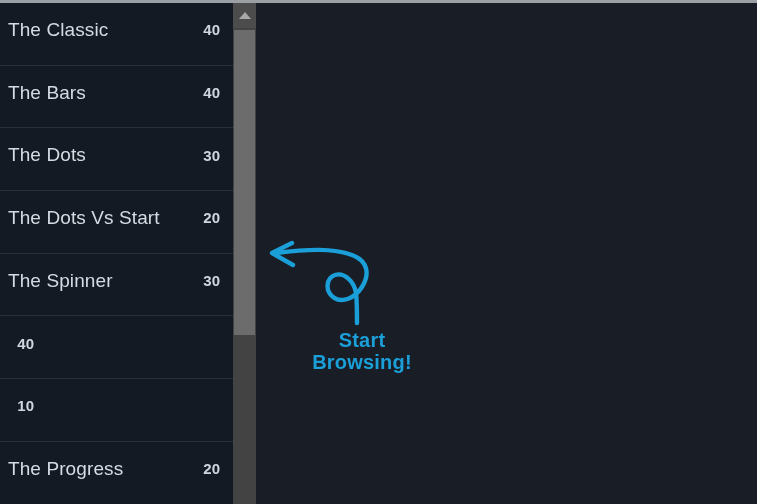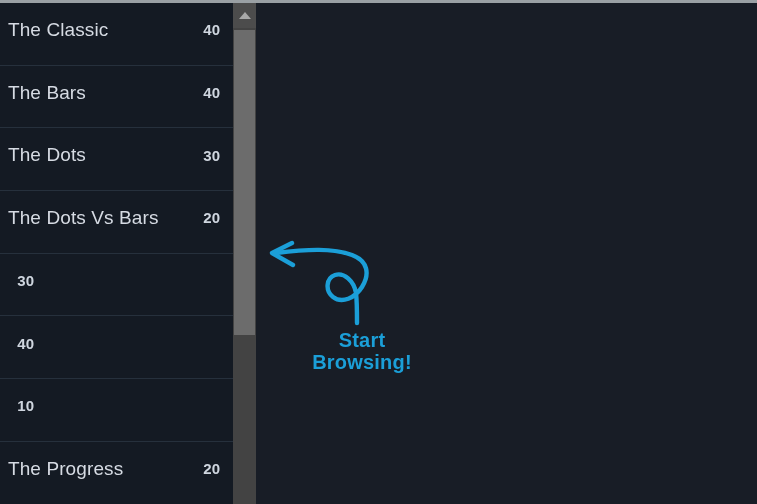--- a/index.html
+++ b/index.html
@@ -175,25 +175,26 @@
     <span class="row-label">The Bars</span>
     <span class="row-count">40</span>
   </div>
 
   <div class="list-row">
     <span class="row-label">The Dots</span>
     <span class="row-count">30</span>
   </div>
 
   <div class="list-row">
-    <span class="row-label">The Dots Vs Bars</span>
+    <span class="row-label">The Dots Vs Start</span>
     <span class="row-count">20</span>
   </div>
 
   <div class="list-row">
+    <span class="row-label">The Spinner</span>
     <span class="row-count">30</span>
   </div>
 
   <div class="list-row">
     <span class="row-count">40</span>
   </div>
 
   <div class="list-row">
     <span class="row-count">10</span>
   </div>

